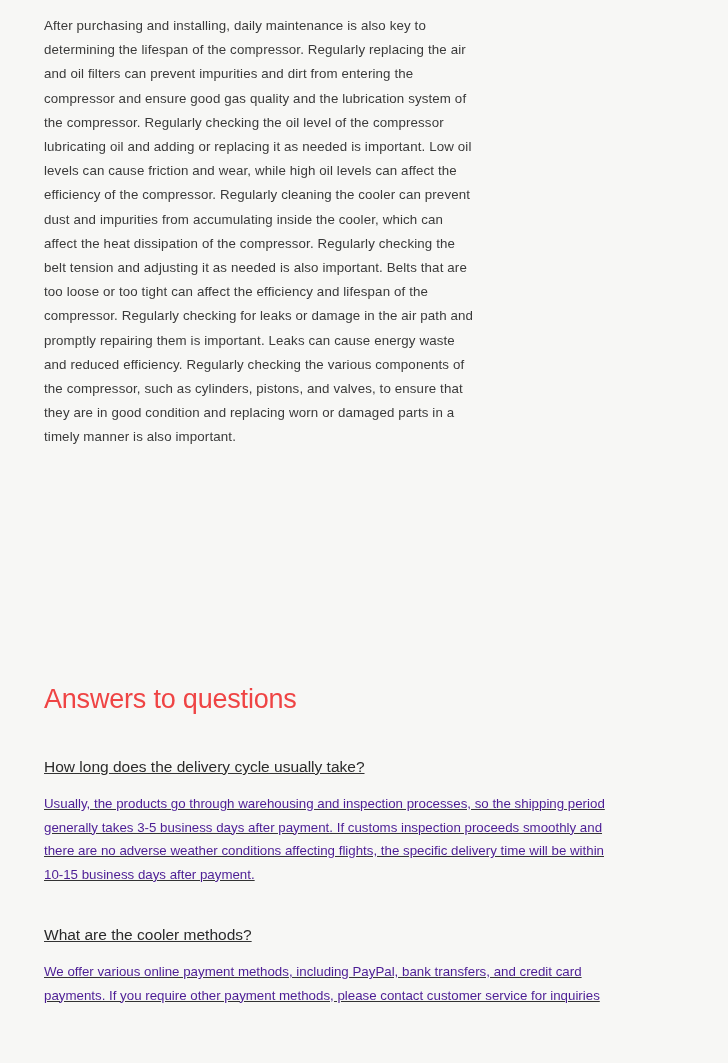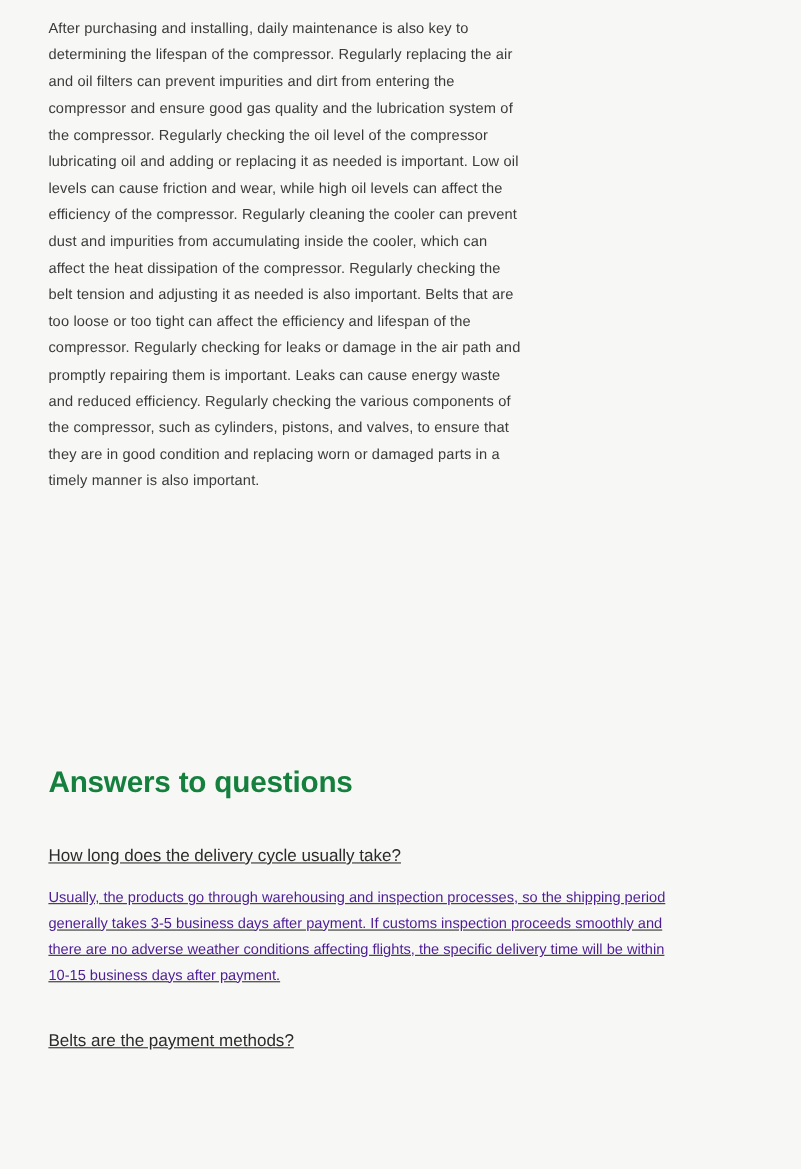--- a/index.html
+++ b/index.html
@@ -37,23 +37,23 @@
   }
   .faq-block {
     position: absolute;
     left: 44px;
     top: 682px;
     width: 600px;
   }
   .faq-title {
     font-size: 27px;
     line-height: 34px;
-    font-weight: bold;
-    color: #15803d;
-    margin: 12px 0 40px 0;
+    font-weight: normal;
+    color: #ef4444;
+    margin: 0 0 40px 0;
     letter-spacing: -0.2px;
   }
   .faq-item {
     margin-bottom: 38px;
     text-decoration: underline;
   }
   .faq-item:last-child {
     margin-bottom: 0;
   }
   .faq-question {
@@ -82,17 +82,18 @@
 
   <div class="faq-block">
     <h1 class="faq-title">Answers to questions</h1>
 
     <div class="faq-item">
       <h2 class="faq-question">How long does the delivery cycle usually take?</h2>
       <p class="faq-answer">Usually, the products go through warehousing and inspection processes, so the shipping period generally takes 3-5 business days after payment. If customs inspection proceeds smoothly and there are no adverse weather conditions affecting flights, the specific delivery time will be within 10-15 business days after payment.</p>
     </div>
 
     <div class="faq-item">
-      <h2 class="faq-question">Belts are the payment methods?</h2>
+      <h2 class="faq-question">What are the cooler methods?</h2>
+      <p class="faq-answer">We offer various online payment methods, including PayPal, bank transfers, and credit card payments. If you require other payment methods, please contact customer service for inquiries</p>
     </div>
   </div>
 
 </div>
 
 </body></html>

